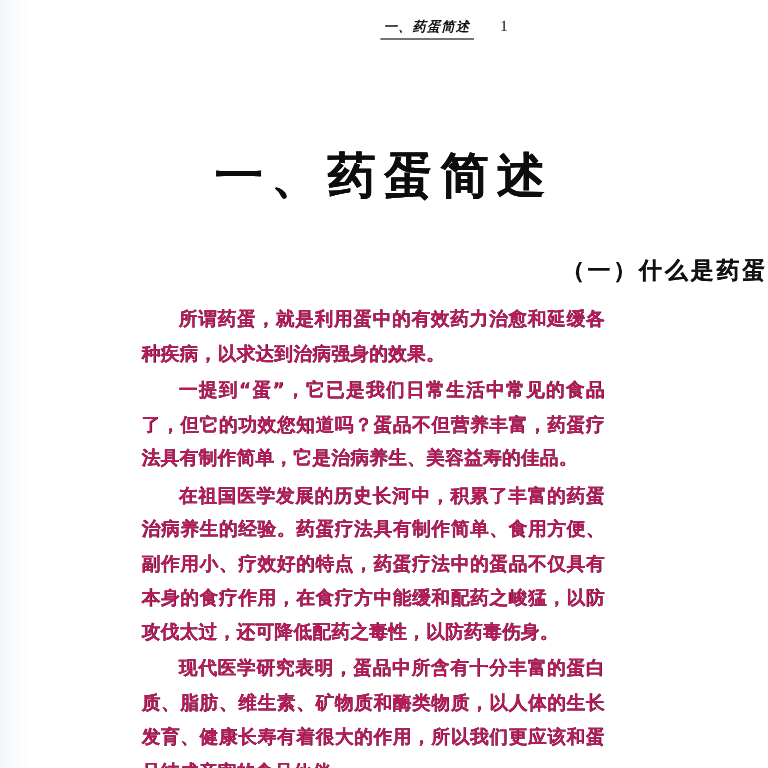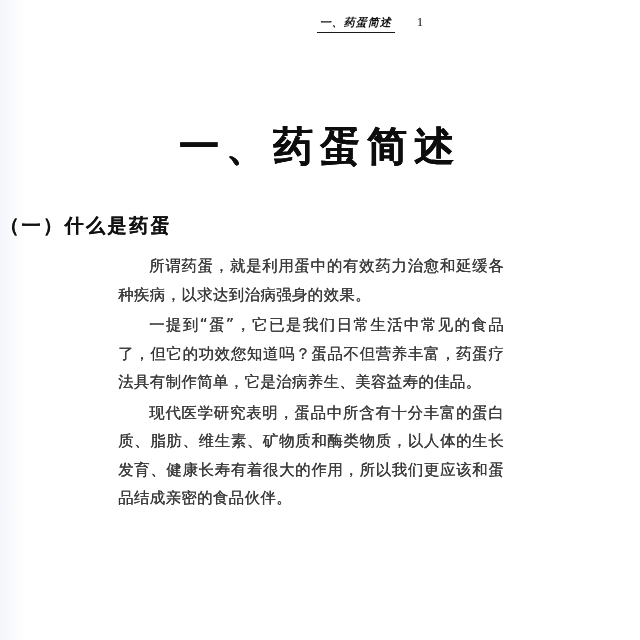--- a/index.html
+++ b/index.html
@@ -79,21 +79,21 @@
     font-family: "DejaVu Sans", "Liberation Sans", sans-serif;
     text-shadow: 0.4px 0 0 #0d0d0d, 0 0.4px 0 #0d0d0d;
   }
 
   
   .section-title {
     position: absolute;
     top: 197px;
     left: 0;
     right: 0;
-    text-align: left;
+    text-align: right;
     font-size: 19px;
     font-weight: 700;
     letter-spacing: 2.5px;
     color: #111;
     text-shadow: 0.3px 0 0 #111;
   }
 
   
   .body-copy {
     position: absolute;
@@ -102,22 +102,22 @@
     width: 386px;
   }
   .para {
     margin: 0 0 2px 0;
     font-size: 15.5px;
     line-height: 28.5px;
     text-align: justify;
     text-justify: inter-character;
     text-indent: 2em;
     letter-spacing: 0.3px;
-    color: #404040;
-    font-weight: 400;
+    color: #be185d;
+    font-weight: 700;
     text-shadow: 0.25px 0 0 #101010;
   }
   .para:last-child {
     margin-bottom: 0;
   }
 </style>
 </head>
 <body>
 
 <div class="page">
@@ -131,16 +131,17 @@
     </div>
   </div>
 
   <h1 class="chapter-title">一、药蛋简述</h1>
 
   <h2 class="section-title">（一）什么是药蛋</h2>
 
   <div class="body-copy">
     <p class="para">所谓药蛋，就是利用蛋中的有效药力治愈和延缓各种疾病，以求达到治病强身的效果。</p>
     <p class="para">一提到“蛋”，它已是我们日常生活中常见的食品了，但它的功效您知道吗？蛋品不但营养丰富，药蛋疗法具有制作简单，它是治病养生、美容益寿的佳品。</p>
+    <p class="para">在祖国医学发展的历史长河中，积累了丰富的药蛋治病养生的经验。药蛋疗法具有制作简单、食用方便、副作用小、疗效好的特点，药蛋疗法中的蛋品不仅具有本身的食疗作用，在食疗方中能缓和配药之峻猛，以防攻伐太过，还可降低配药之毒性，以防药毒伤身。</p>
     <p class="para">现代医学研究表明，蛋品中所含有十分丰富的蛋白质、脂肪、维生素、矿物质和酶类物质，以人体的生长发育、健康长寿有着很大的作用，所以我们更应该和蛋品结成亲密的食品伙伴。</p>
   </div>
 
 </div>
 
 </body></html>

